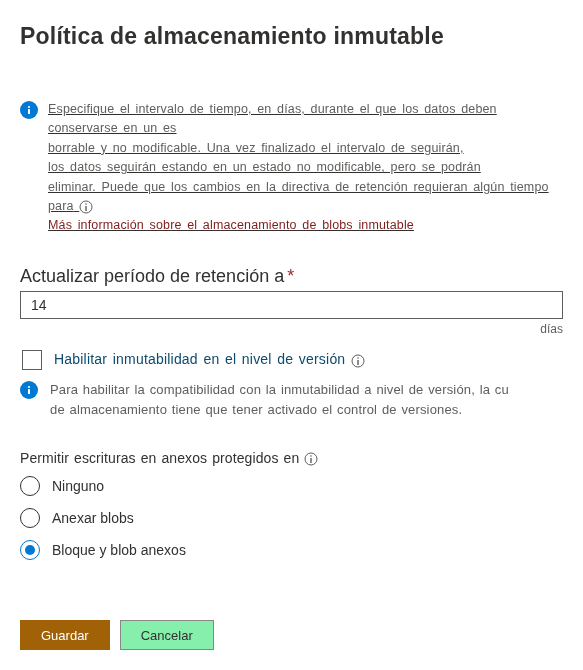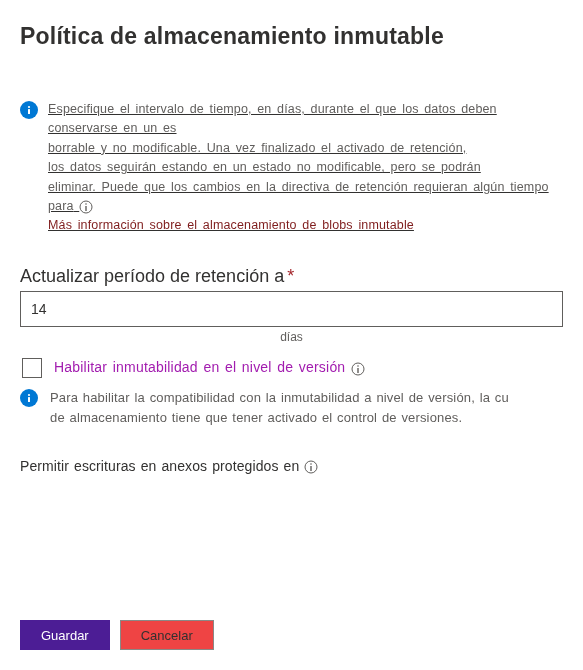--- a/index.html
+++ b/index.html
@@ -88,24 +88,24 @@
     .required {
       color: #a4262c;
     }
     .text-input {
       width: 100%;
       border: 1px solid #605e5c;
       padding: 5px 10px;
       font-size: 14px;
       font-family: inherit;
       color: #323130;
-      height: 36px;
+      height: 28px;
     }
     .unit {
-      text-align: center;
+      text-align: right;
       font-size: 12px;
       color: #605e5c;
       margin-top: 3px;
       margin-bottom: 14px;
     }
     .checkbox-row {
       display: flex;
       align-items: center;
       gap: 12px;
       margin-bottom: 10px;
@@ -113,21 +113,21 @@
     }
     .checkbox {
       width: 20px;
       height: 20px;
       border: 1px solid #605e5c;
       cursor: pointer;
       flex-shrink: 0;
     }
     .checkbox-label {
       font-size: 14px;
-      color: #a21caf;
+      color: #0c4a6e;
       letter-spacing: 0.2px;
       word-spacing: 1.5px;
     }
     .inline-icon {
       display: inline-flex;
       vertical-align: middle;
       width: 14px;
       height: 14px;
     }
     .inline-icon svg {
@@ -200,25 +200,25 @@
       font-family: inherit;
       cursor: pointer;
       border: 1px solid transparent;
       min-width: 80px;
       height: 30px;
       display: flex;
       align-items: center;
       justify-content: center;
     }
     .btn-primary {
-      background: #4c1d95;
+      background: #a16207;
       color: #fff;
     }
     .btn-secondary {
-      background: #ef4444;
+      background: #86efac;
       color: #323130;
       border: 1px solid #8a8886;
     }
   </style>
 </head>
 <body>
 
 <div class="panel">
   <div class="header">
     <div class="title">Política de almacenamiento inmutable</div>
@@ -234,21 +234,21 @@
 
   <div class="info-block">
     <div class="info-icon">
       <svg viewBox="0 0 10 10" fill="#fff">
         <circle cx="5" cy="2" r="1.1"></circle>
         <rect x="4" y="4" width="2" height="5" rx="0.5"></rect>
       </svg>
     </div>
     <div class="info-text">
       <span>Especifique el intervalo de tiempo, en días, durante el que los datos deben conservarse en un es</span><br>
-      <span>borrable y no modificable. Una vez finalizado el activado de retención,</span><br>
+      <span>borrable y no modificable. Una vez finalizado el intervalo de seguirán,</span><br>
       <span>los datos seguirán estando en un estado no modificable, pero se podrán</span><br>
       <span>eliminar. Puede que los cambios en la directiva de retención requieran algún tiempo para</span>
       <span class="inline-icon">
         <svg viewBox="0 0 14 14" fill="none" stroke="#605e5c" stroke-width="1">
           <circle cx="7" cy="7" r="6"></circle>
           <circle cx="7" cy="4" r="0.8" fill="#605e5c" stroke="none"></circle>
           <line x1="7" y1="6" x2="7" y2="11" stroke-width="1.4"></line>
         </svg>
       </span><br>
       <span class="link">Más información sobre el almacenamiento de blobs inmutable</span>
@@ -293,18 +293,34 @@
     <span>Permitir escrituras en anexos protegidos en</span>
     <span class="inline-icon">
       <svg viewBox="0 0 14 14" fill="none" stroke="#605e5c" stroke-width="1">
         <circle cx="7" cy="7" r="6"></circle>
         <circle cx="7" cy="4" r="0.8" fill="#605e5c" stroke="none"></circle>
         <line x1="7" y1="6" x2="7" y2="11" stroke-width="1.4"></line>
       </svg>
     </span>
   </div>
 
+  <div class="radio-group">
+    <div class="radio-row">
+      <div class="radio"></div>
+      <div class="radio-label">Ninguno</div>
+    </div>
+    <div class="radio-row">
+      <div class="radio"></div>
+      <div class="radio-label">Anexar blobs</div>
+    </div>
+    <div class="radio-row">
+      <div class="radio checked">
+        <div class="radio-dot"></div>
+      </div>
+      <div class="radio-label">Bloque y blob anexos</div>
+    </div>
+  </div>
 
   <div class="footer">
     <button class="btn btn-primary">Guardar</button>
     <button class="btn btn-secondary">Cancelar</button>
   </div>
 </div>
 
 </body></html>

